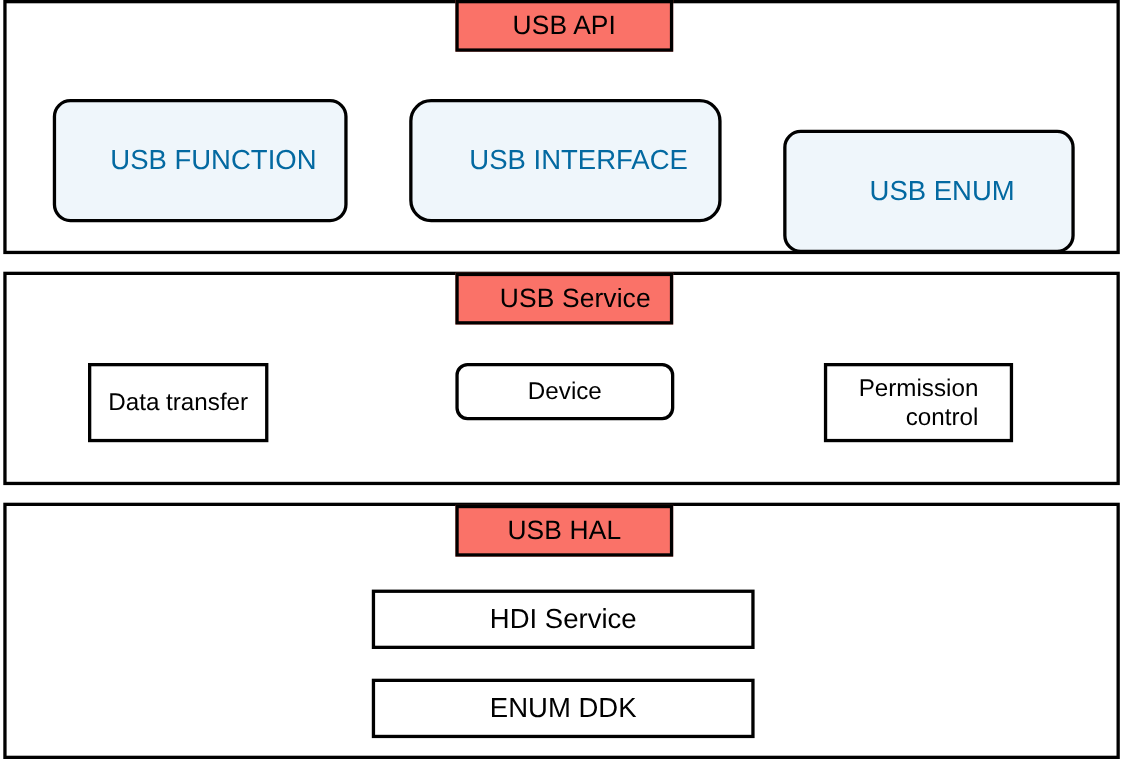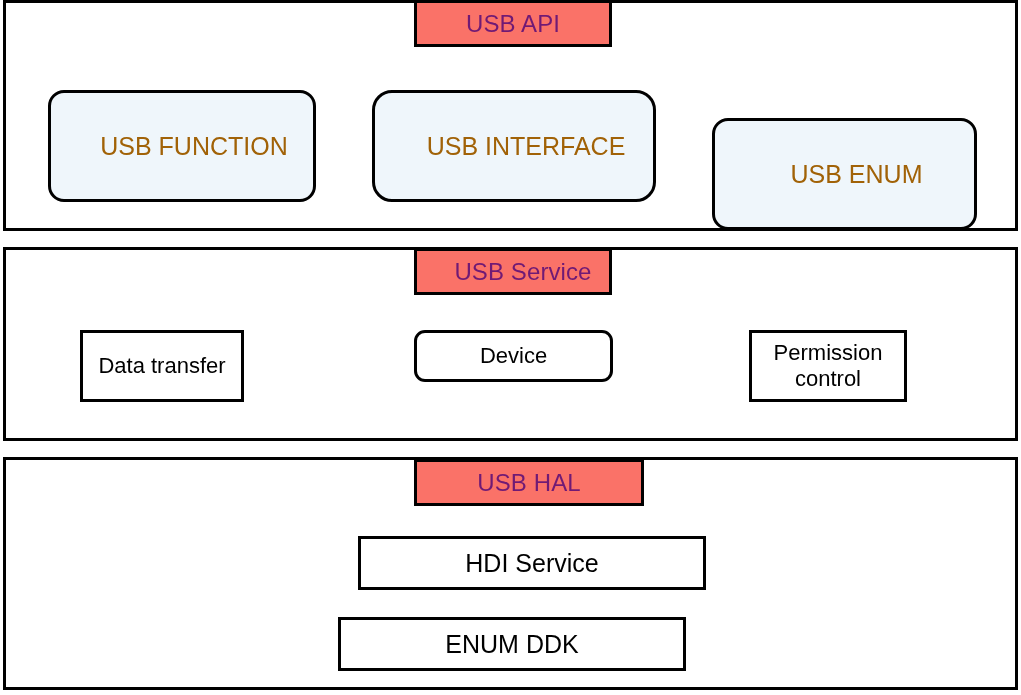--- a/index.html
+++ b/index.html
@@ -41,39 +41,39 @@
     position: absolute;
     box-sizing: border-box;
     background: #fa7268;
     border: 3px solid #000000;
     display: flex;
     align-items: center;
     justify-content: center;
     z-index: 5;
     font-size: 24px;
     letter-spacing: 0.1px;
-    color: #701a75;
+    color: #000000;
     white-space: nowrap;
   }
   #header-api     { left: 414px; top: 0px;   width: 198px; height: 47px; }
   #header-service { left: 414px; top: 248px; width: 198px; height: 47px; padding-left: 20px; }
-  #header-hal     { left: 414px; top: 459px; width: 230px; height: 47px; }
+  #header-hal     { left: 414px; top: 459px; width: 198px; height: 47px; }
 
   
   .api-box {
     position: absolute;
     box-sizing: border-box;
     background: #eff6fb;
     border: 3px solid #000000;
     border-radius: 16px;
     display: flex;
     align-items: center;
     justify-content: center;
     font-size: 25px;
-    color: #a16207;
+    color: #0369a1;
     white-space: nowrap;
     z-index: 3;
     padding-left: 24px;
   }
   #api-function  { left: 48px;  top: 90px; width: 268px; height: 112px; }
   #api-interface { left: 372px; top: 90px; width: 284px; height: 112px; border-radius: 20px; }
   #api-enum      { left: 712px; top: 90px; width: 265px; height: 112px; margin-top: 28px; }
 
   
   .svc-box {
@@ -85,37 +85,37 @@
     align-items: center;
     justify-content: center;
     text-align: center;
     font-size: 22px;
     line-height: 1.2;
     color: #000000;
     z-index: 3;
   }
   #svc-data       { left: 80px;  top: 330px; width: 164px; height: 72px; }
   #svc-device     { left: 414px; top: 330px; width: 199px; height: 52px; border-radius: 11px; }
-  #svc-permission { left: 749px; top: 330px; width: 158px; height: 72px; }
+  #svc-permission { left: 749px; top: 330px; width: 172px; height: 72px; text-align: right; }
 
   
   .hal-box {
     position: absolute;
     box-sizing: border-box;
     background: #ffffff;
     border: 3px solid #000000;
     display: flex;
     align-items: center;
     justify-content: center;
     font-size: 25px;
     color: #000000;
     white-space: nowrap;
     z-index: 3;
   }
-  #hal-hdi  { left: 338px; top: 536px; width: 348px; height: 54px; margin-left: 20px; }
+  #hal-hdi  { left: 338px; top: 536px; width: 348px; height: 54px; }
   #hal-host { left: 338px; top: 617px; width: 348px; height: 54px; }
 </style>
 </head>
 <body>
 
 <div id="diagram">
 
   <div class="layer" id="layer-api"></div>
 
   <div class="layer-header" id="header-api">USB API</div>

